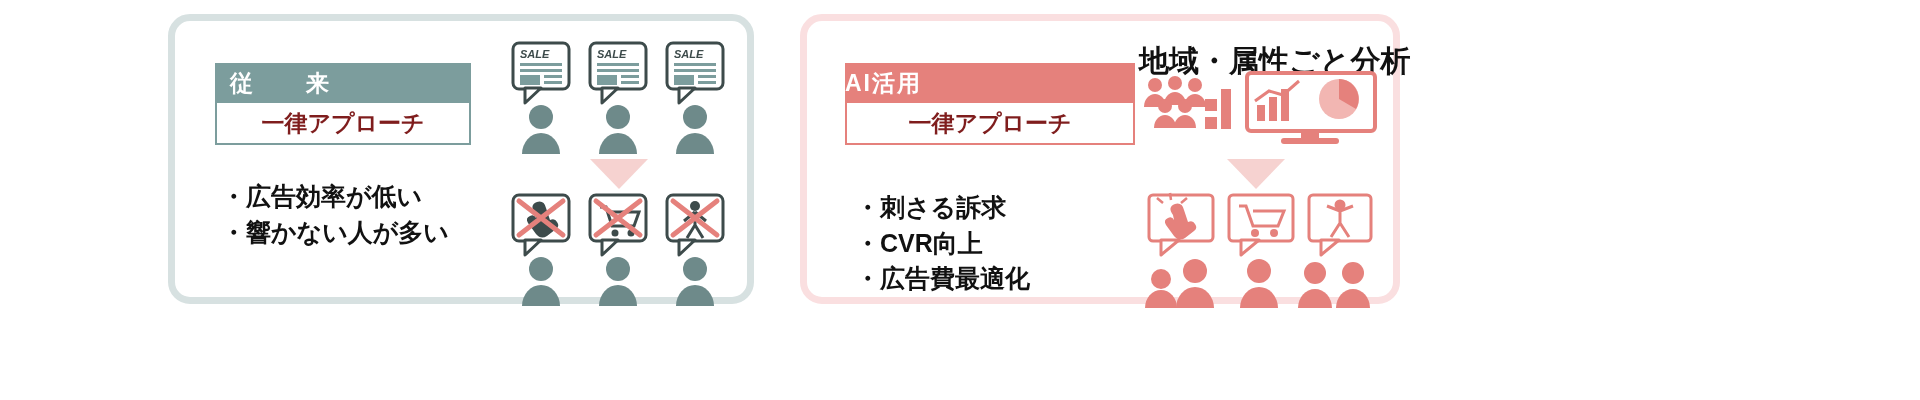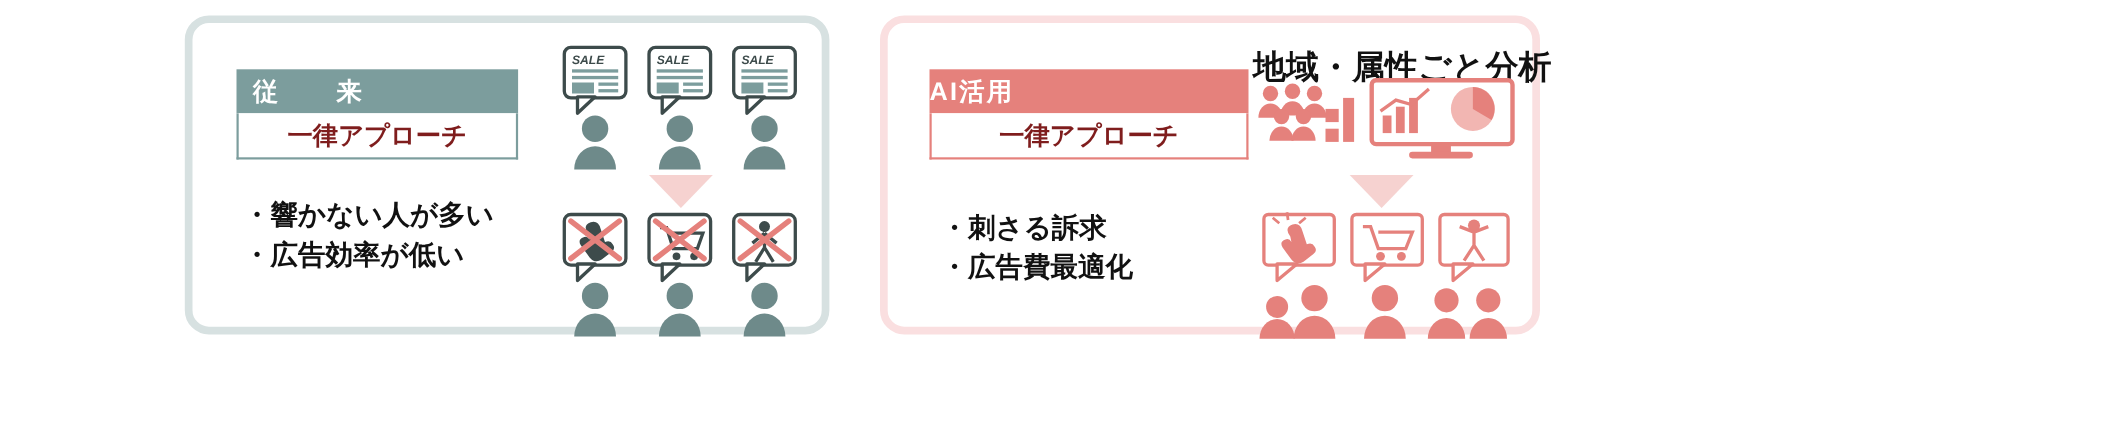--- a/index.html
+++ b/index.html
@@ -48,22 +48,22 @@
   <div class="panel panel-left">
 
     <div class="hdr-wrap hdr-left">
       <div class="hdr-band teal">
         <span class="sp">従　来</span>
       </div>
       <div class="hdr-sub teal">一律アプローチ</div>
     </div>
 
     <div class="bullets bl-left">
+      <div>・広告効率が低い</div>
       <div>・響かない人が多い</div>
-      <div>・広告効率が低い</div>
     </div>
 
     <div class="art" style="left:336px;top:20px;font-style:italic;">
       <svg width="215" height="115" viewBox="0 0 215 115" aria-hidden="true">
         <g stroke="#3d4b4b" stroke-width="3" fill="#ffffff">
           <rect x="2" y="2" width="56" height="46" rx="6"></rect>
           <rect x="79" y="2" width="56" height="46" rx="6"></rect>
           <rect x="156" y="2" width="56" height="46" rx="6"></rect>
         </g>
         <g fill="#ffffff" stroke="#3d4b4b" stroke-width="3" stroke-linejoin="round">
@@ -159,20 +159,21 @@
 
     <div class="hdr-wrap hdr-right">
       <div class="hdr-band red">
         <span>AI活用</span>
       </div>
       <div class="hdr-sub red">一律アプローチ</div>
     </div>
 
     <div class="bullets bl-right">
       <div>・刺さる訴求</div>
+      <div>・CVR向上</div>
       <div>・広告費最適化</div>
     </div>
 
     <div class="toplabel" style="left:332px;top:20px;">地域・属性ごと分析</div>
 
     <div class="art" style="left:336px;top:52px;">
       <svg width="238" height="72" viewBox="0 0 238 72" aria-hidden="true">
 
         <g fill="#e5817c">
           <circle cx="12" cy="12" r="7"></circle>

